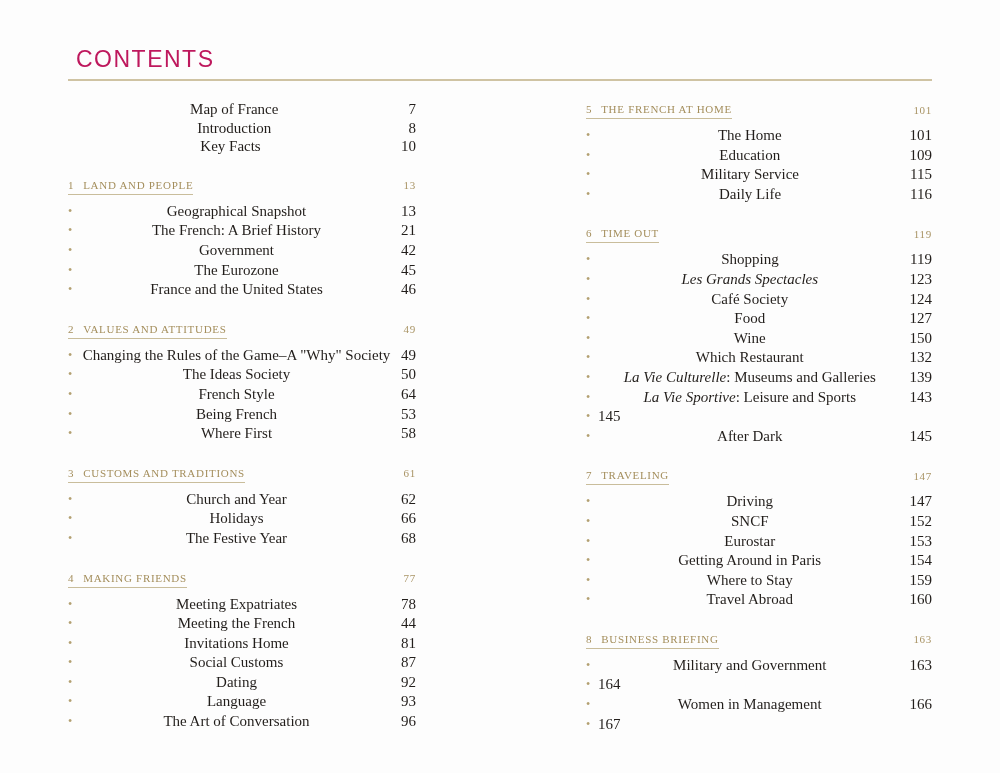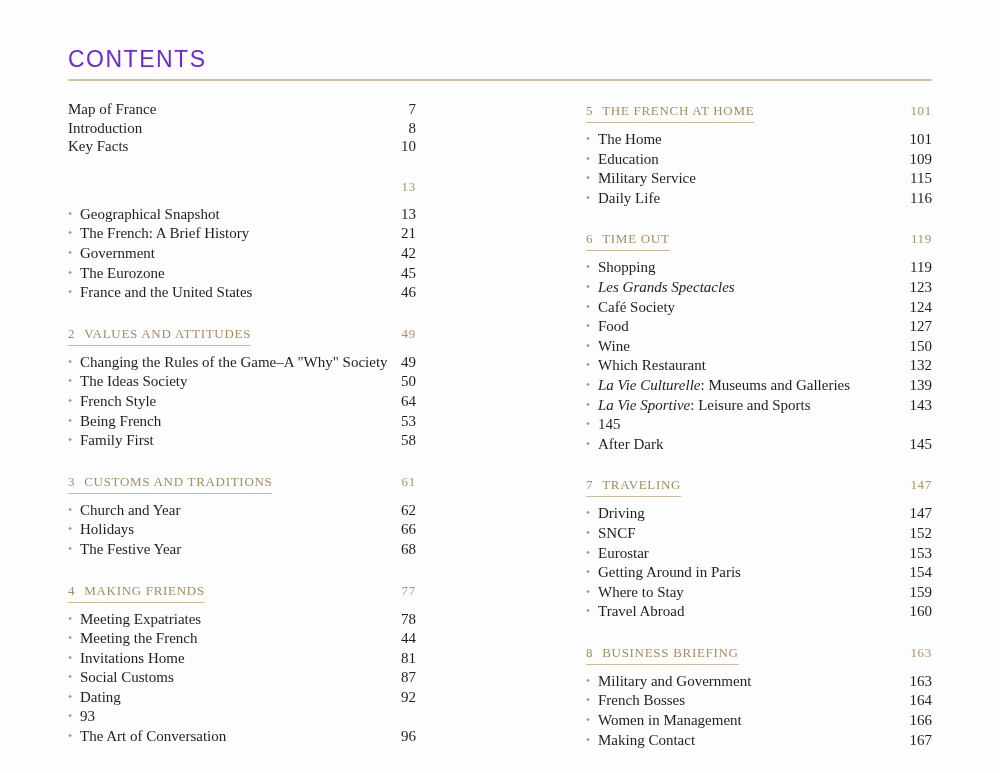--- a/index.html
+++ b/index.html
@@ -11,21 +11,22 @@
     font-family: "Liberation Serif", serif;
     color: #221e1b;
     overflow: hidden;
   }
   .header { position: absolute; left: 68px; top: 46px; width: 864px; }
   .title {
     font-family: "Liberation Sans", sans-serif;
     font-size: 23px;
     font-weight: 400;
     letter-spacing: 1.5px;
-    color: #6d28d9;
+    color: #be185d;
+    margin-left: 8px;
   }
   .rule { border-bottom: 2px solid #cfc3a3; margin-top: 6px; }
 
   .columns {
     position: absolute;
     left: 68px;
     top: 100px;
     width: 864px;
     display: flex;
     justify-content: space-between;
@@ -40,31 +41,31 @@
     line-height: 18.6px;
   }
   .bullet {
     flex: none;
     width: 12px;
     font-size: 12px;
     color: #b3a071;
     position: relative;
     top: -1px;
   }
-  .label { flex: 1 1 auto; padding-right: 8px; }
+  .label { flex: 1 1 auto; padding-right: 8px; text-align: center; }
   .label i { }
   .page-num { flex: none; text-align: right; }
 
   .section { margin-top: 23px; }
   .col-right .section:first-child { margin-top: 3px; }
   .section-heading {
     display: flex;
-    align-items: flex-start;
+    align-items: center;
     color: #a48e5c;
-    font-size: 13px;
+    font-size: 11px;
     letter-spacing: 0.7px;
     margin-bottom: 7px;
   }
   .heading-text {
     display: inline-block;
     padding-bottom: 3px;
     border-bottom: 1.5px solid #c9bd9b;
   }
   .section-number { margin-right: 9px; }
   .heading-page { margin-left: auto; color: #a99465; padding-bottom: 3px; }
@@ -89,20 +90,23 @@
     <span class="page-num">8</span>
   </div>
           <div class="row front-row">
     <span class="label">Key Facts</span>
     <span class="page-num">10</span>
   </div>
         </div>
       <div class="sections" id="sections-left">
           <section class="section">
     <div class="section-heading">
+      <span class="heading-text">
+        <span class="section-number">1</span><span class="section-title">LAND AND PEOPLE</span>
+      </span>
       <span class="page-num heading-page">13</span>
     </div>
     <div class="entries">
               <div class="row entry-row">
     <span class="bullet">•</span>
     <span class="label">Geographical Snapshot</span>
     <span class="page-num">13</span>
   </div>
               <div class="row entry-row">
     <span class="bullet">•</span>
@@ -149,21 +153,21 @@
     <span class="label">French Style</span>
     <span class="page-num">64</span>
   </div>
               <div class="row entry-row">
     <span class="bullet">•</span>
     <span class="label">Being French</span>
     <span class="page-num">53</span>
   </div>
               <div class="row entry-row">
     <span class="bullet">•</span>
-    <span class="label">Family First</span>
+    <span class="label">Where First</span>
     <span class="page-num">58</span>
   </div>
             </div>
   </section>
           <section class="section">
     <div class="section-heading">
       <span class="heading-text">
         <span class="section-number">3</span><span class="section-title">CUSTOMS AND TRADITIONS</span>
       </span>
       <span class="page-num heading-page">61</span>
@@ -214,20 +218,21 @@
     <span class="label">Social Customs</span>
     <span class="page-num">87</span>
   </div>
               <div class="row entry-row">
     <span class="bullet">•</span>
     <span class="label">Dating</span>
     <span class="page-num">92</span>
   </div>
               <div class="row entry-row">
     <span class="bullet">•</span>
+    <span class="label">Language</span>
     <span class="page-num">93</span>
   </div>
               <div class="row entry-row">
     <span class="bullet">•</span>
     <span class="label">The Art of Conversation</span>
     <span class="page-num">96</span>
   </div>
             </div>
   </section>
         </div>
@@ -371,31 +376,29 @@
       <span class="page-num heading-page">163</span>
     </div>
     <div class="entries">
               <div class="row entry-row">
     <span class="bullet">•</span>
     <span class="label">Military and Government</span>
     <span class="page-num">163</span>
   </div>
               <div class="row entry-row">
     <span class="bullet">•</span>
-    <span class="label">French Bosses</span>
     <span class="page-num">164</span>
   </div>
               <div class="row entry-row">
     <span class="bullet">•</span>
     <span class="label">Women in Management</span>
     <span class="page-num">166</span>
   </div>
               <div class="row entry-row">
     <span class="bullet">•</span>
-    <span class="label">Making Contact</span>
     <span class="page-num">167</span>
   </div>
             </div>
   </section>
         </div>
     </div>
   </div>
 </div>
 
 </body></html>

